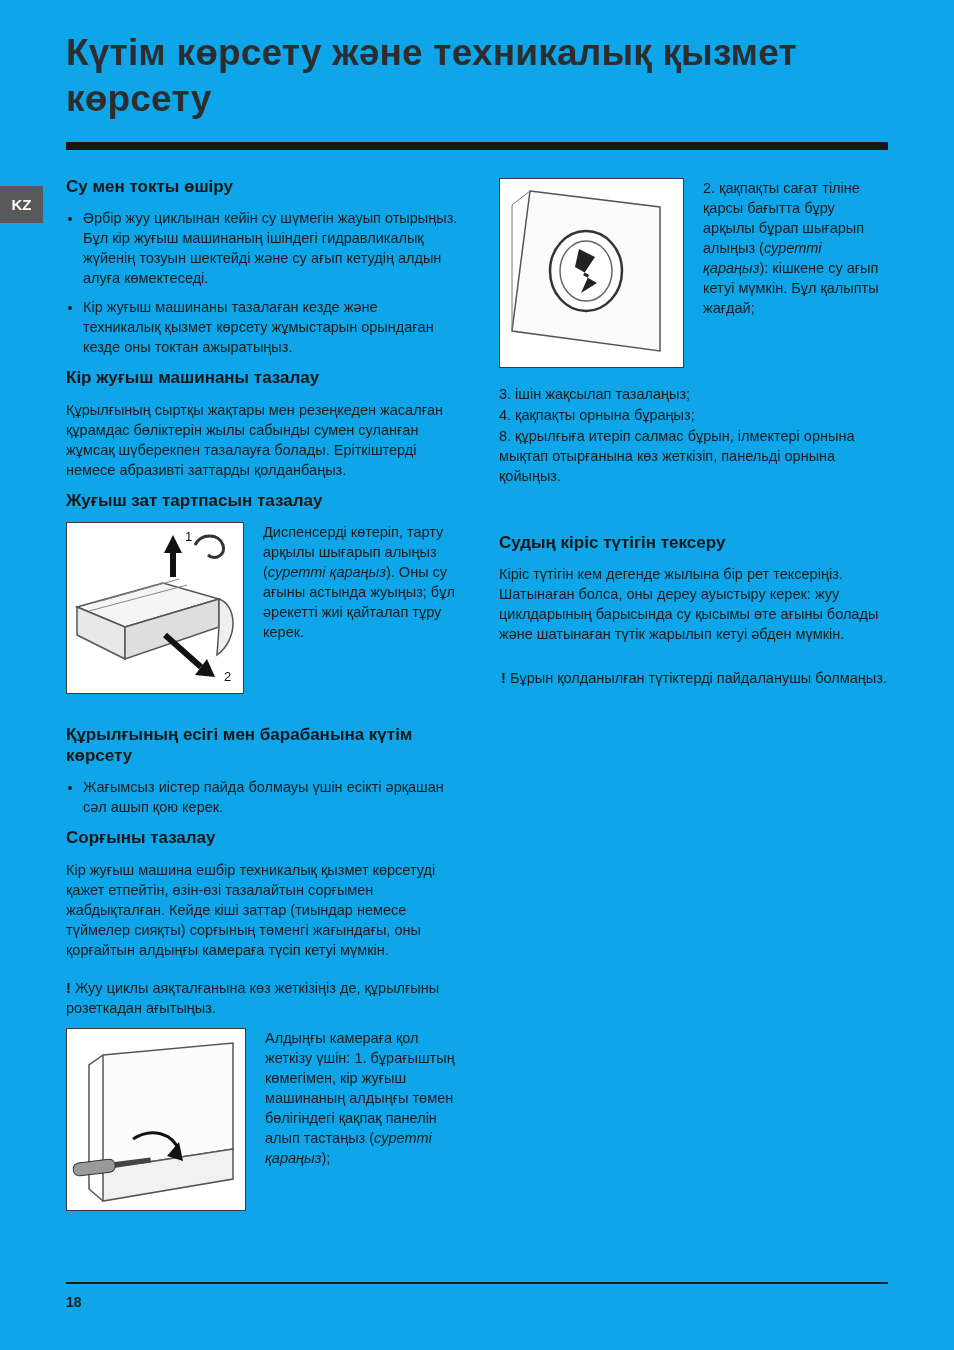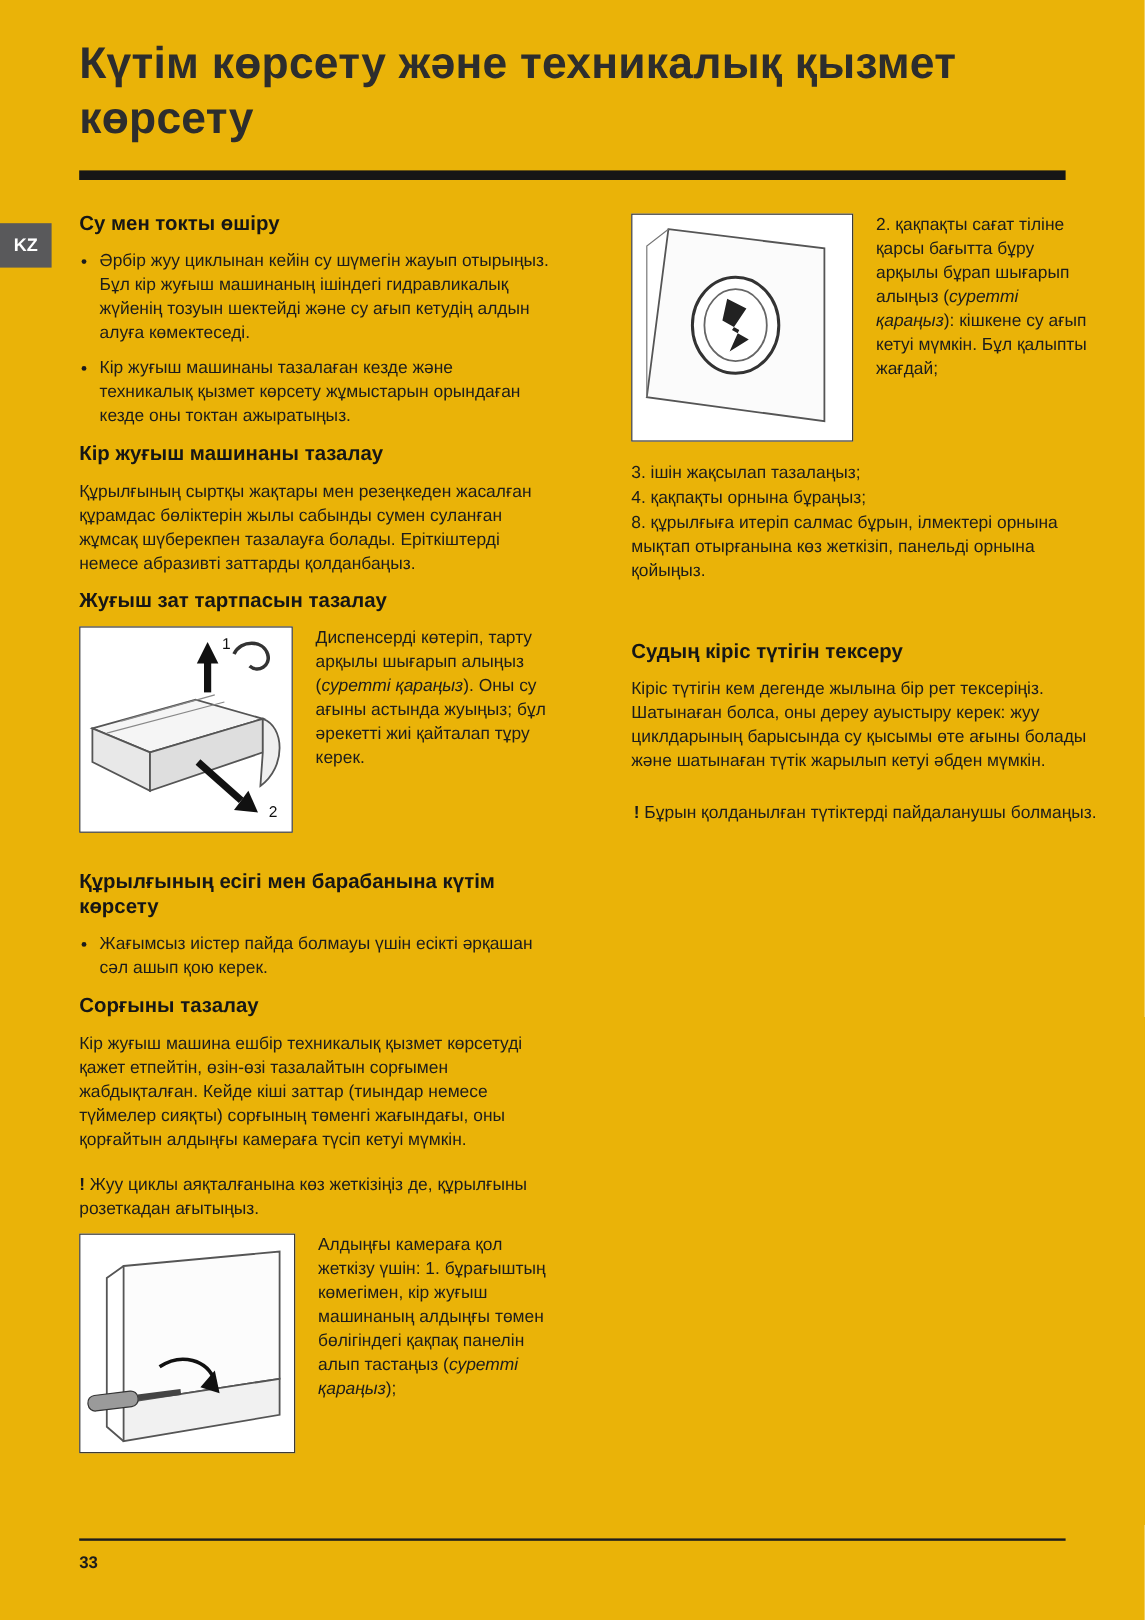--- a/index.html
+++ b/index.html
@@ -1,31 +1,31 @@
 <!DOCTYPE html>
 <html><head>
 <meta charset="utf-8">
 <style>
   html,body{margin:0;padding:0;background:#ffffff;}
   .sheet{
-    position:relative;width:954px;height:1350px;background:#eab308;
+    position:relative;width:954px;height:1350px;background:#0ea5e9;
     font-family:"Liberation Sans","DejaVu Sans",sans-serif;color:#1c1c1c;overflow:hidden;
   }
   .doc-title{
     position:absolute;left:66px;top:30px;width:790px;
     font-size:37px;font-weight:bold;line-height:1.24;color:#2d2d2d;letter-spacing:.2px;
   }
   .title-rule{position:absolute;left:66px;top:142px;width:822px;height:8px;background:#161616;}
   .lang-badge{
     position:absolute;left:0;top:186px;width:43px;height:37px;background:#59595b;color:#ffffff;
     display:flex;align-items:center;justify-content:center;font-size:15px;font-weight:bold;
   }
   .col{position:absolute;top:176px;font-size:14.5px;line-height:20px;}
   .col-left{left:66px;width:392px;}
-  .col-right{left:526px;width:390px;}
+  .col-right{left:499px;width:390px;}
   .sec-h{font-size:17px;font-weight:bold;margin:10px 0 11px;color:#161616;line-height:1.25;}
   .col .sec-h:first-child{margin-top:0;}
   p{margin:0 0 10px;}
   ul.bullets{list-style:disc outside;margin:0 0 4px;padding-left:17px;}
   ul.bullets li{margin-bottom:9px;}
   .warning{margin-top:18px;}
   .warning .bang{font-weight:bold;}
   .it{font-style:italic;}
   .fig-row{display:flex;gap:19px;margin:6px 0 16px;align-items:flex-start;}
   .figure{position:relative;border:1px solid #3a3a3a;background:#ffffff;flex:0 0 auto;box-sizing:border-box;}
@@ -150,15 +150,15 @@
     <p>Кіріс түтігін кем дегенде жылына бір рет тексеріңіз. Шатынаған болса, оны дереу ауыстыру керек: жуу циклдарының барысында су қысымы өте ағыны болады және шатынаған түтік жарылып кетуі әбден мүмкін.</p>
 
     <p class="warning warning2">
       <span class="bang">!</span>
       <span>Бұрын қолданылған түтіктерді пайдаланушы болмаңыз.</span>
     </p>
 
   </div>
 
   <div class="bottom-rule"></div>
-  <div class="page-number">33</div>
+  <div class="page-number">18</div>
 
 </div>
 
 </body></html>

